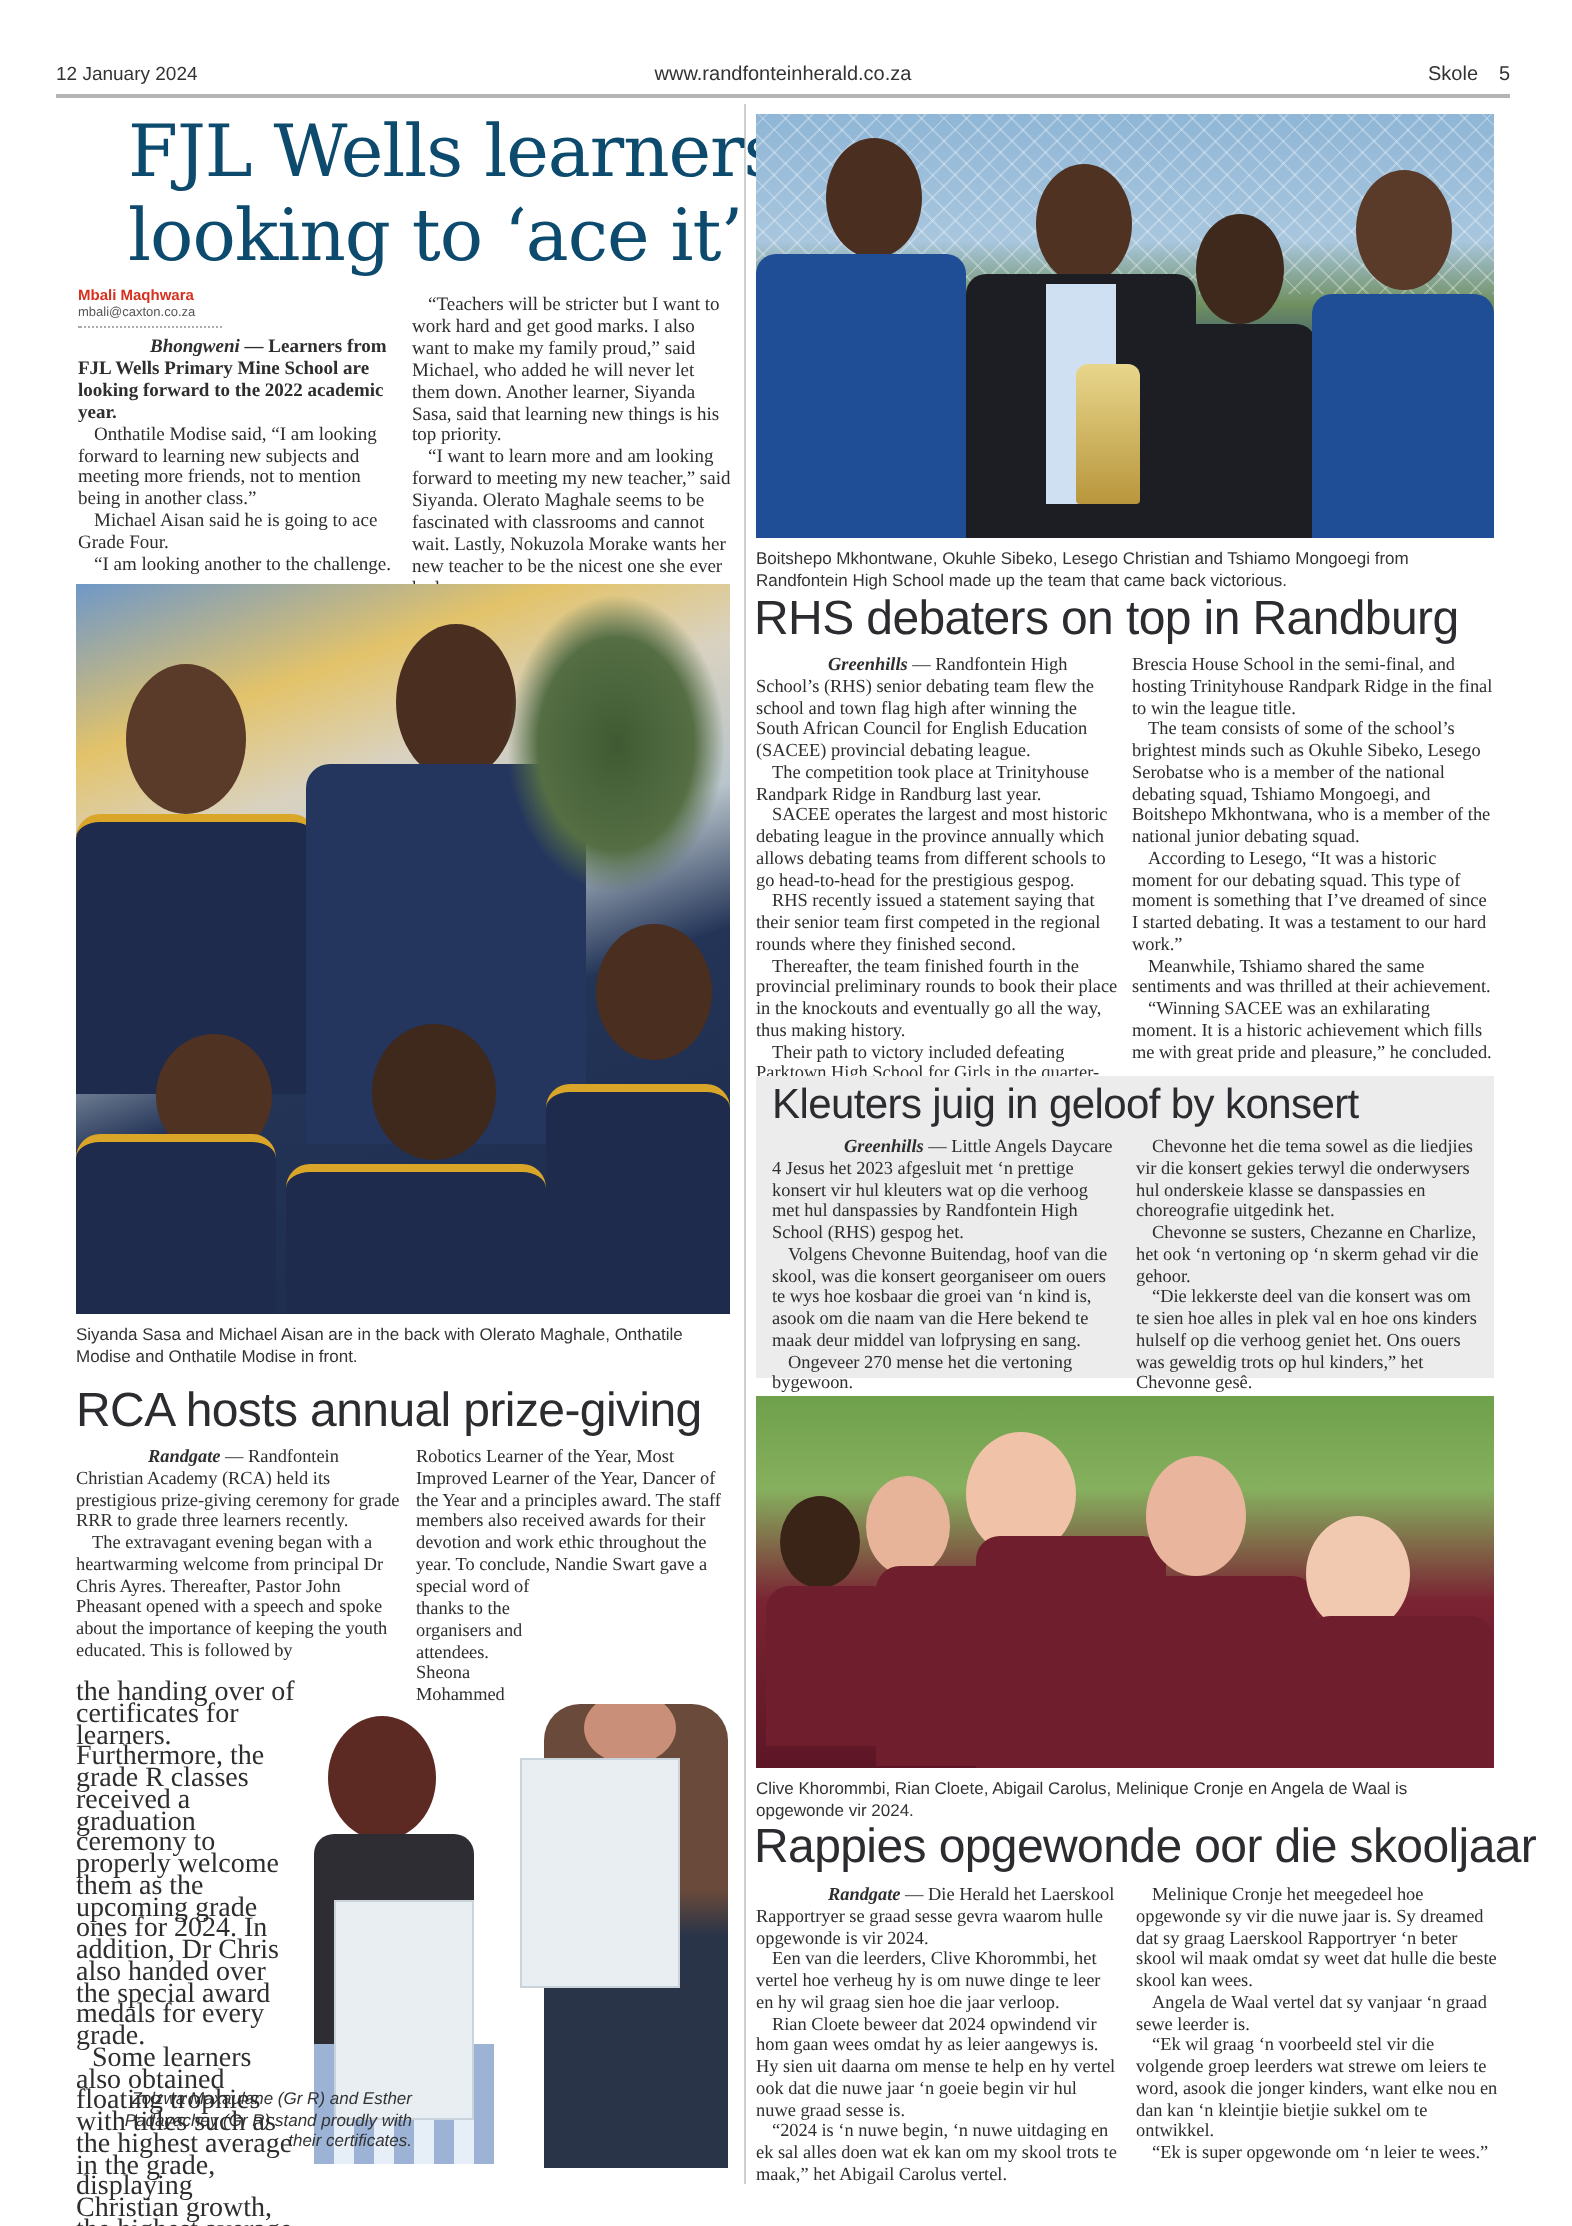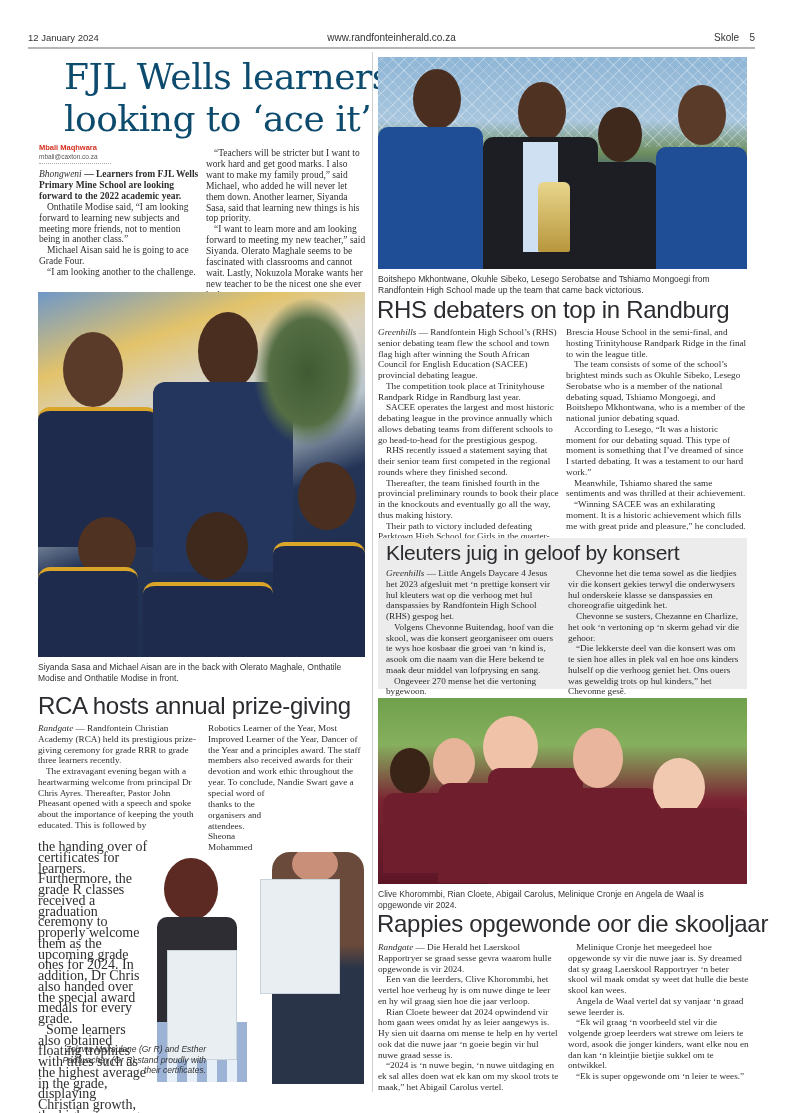--- a/index.html
+++ b/index.html
@@ -18,21 +18,21 @@
   .serif-head { font-family: "DejaVu Serif", serif; color: #0c4a6e; margin-left: 34px; }
 
   .a1-title { position: absolute; left: 30px; top: 56px; width: 340px; font-size: 36px; line-height: 42px; letter-spacing: -0.5px; }
   .byline-name { position: absolute; left: 39px; top: 143px; font-family: "Liberation Sans", sans-serif; font-weight: bold; font-size: 7.5px; color: #d6301e; }
   .byline-email { position: absolute; left: 39px; top: 153px; font-family: "Liberation Sans", sans-serif; font-size: 6.5px; color: #555; }
   .byline-rule { position: absolute; left: 39px; top: 163px; width: 72px; border-top: 1px dotted #aaa; }
 
   .txt { position: absolute; font-size: 9.5px; line-height: 10.9px; color: #2e2e2e; text-align: left; }
   .txt p { text-indent: 8px; }
   .txt p.lead { text-indent: 0; }
-  .txt .dateline { font-style: italic; font-weight: normal; }
+  .txt .dateline { font-style: italic; font-weight: bold; margin-left: 36px; }
   .txt .bold { font-weight: bold; }
 
   .photo { position: absolute; overflow: hidden; }
   .caption { position: absolute; font-family: "Liberation Sans", sans-serif; font-size: 8.5px; line-height: 11px; color: #333; }
 
   
   .p1 { left: 378px; top: 57px; width: 369px; height: 212px;
         background: linear-gradient(180deg, #8fb6d6 0%, #a8c6de 30%, #6f8f5f 45%, #2d4a7c 60%, #1f3467 100%); }
   .p2 { left: 38px; top: 292px; width: 327px; height: 365px;
         background: linear-gradient(160deg, #6f98c8 0%, #e3c36a 18%, #d9d2c0 30%, #b9c5cc 45%, #233457 60%, #1c2a4a 100%); }
@@ -108,21 +108,21 @@
   <div class="jacket-blue" style="left:0px;top:70px;width:105px;height:142px;"></div>
   <div class="face" style="left:140px;top:25px;width:48px;height:60px;background:#4f3222;"></div>
   <div class="jacket-dark" style="left:105px;top:80px;width:115px;height:132px;"></div>
   <div class="shirt" style="left:145px;top:85px;width:35px;height:110px;background:#cfe0f2;"></div>
   <div class="trophy" style="left:160px;top:125px;width:32px;height:70px;"></div>
   <div class="face" style="left:220px;top:50px;width:44px;height:55px;background:#3f281c;"></div>
   <div class="jacket-dark" style="left:210px;top:105px;width:70px;height:107px;"></div>
   <div class="face" style="left:300px;top:28px;width:48px;height:60px;background:#5a3a28;"></div>
   <div class="jacket-blue" style="left:278px;top:90px;width:91px;height:122px;"></div>
 </div>
-<div class="caption" style="left:378px; top:274px; width:370px;">Boitshepo Mkhontwane, Okuhle Sibeko, Lesego Serobatse and Tshiamo Mongoegi from Randfontein High School made up the team that came back victorious.</div>
+<div class="caption" style="left:378px; top:274px; width:370px;">Boitshepo Mkhontwane, Okuhle Sibeko, Lesego Christian and Tshiamo Mongoegi from Randfontein High School made up the team that came back victorious.</div>
 <div class="headline-sans" style="left:377px; top:297px; font-size:24px; line-height:26px;">RHS debaters on top in Randburg</div>
 
 <div class="txt" style="left:378px; top:327px; width:181px; font-size:9.2px; line-height:10.75px;">
   <p class="lead"><span class="dateline">Greenhills</span><span> — Randfontein High School’s (RHS) senior debating team flew the school and town flag high after winning the South African Council for English Education (SACEE) provincial debating league.</span></p>
   <p>The competition took place at Trinityhouse Randpark Ridge in Randburg last year.</p>
   <p>SACEE operates the largest and most historic debating league in the province annually which allows debating teams from different schools to go head-to-head for the prestigious gespog.</p>
   <p>RHS recently issued a statement saying that their senior team first competed in the regional rounds where they finished second.</p>
   <p>Thereafter, the team finished fourth in the provincial preliminary rounds to book their place in the knockouts and eventually go all the way, thus making history.</p>
   <p>Their path to victory included defeating Parktown High School for Girls in the quarter-final,</p>
 </div>

